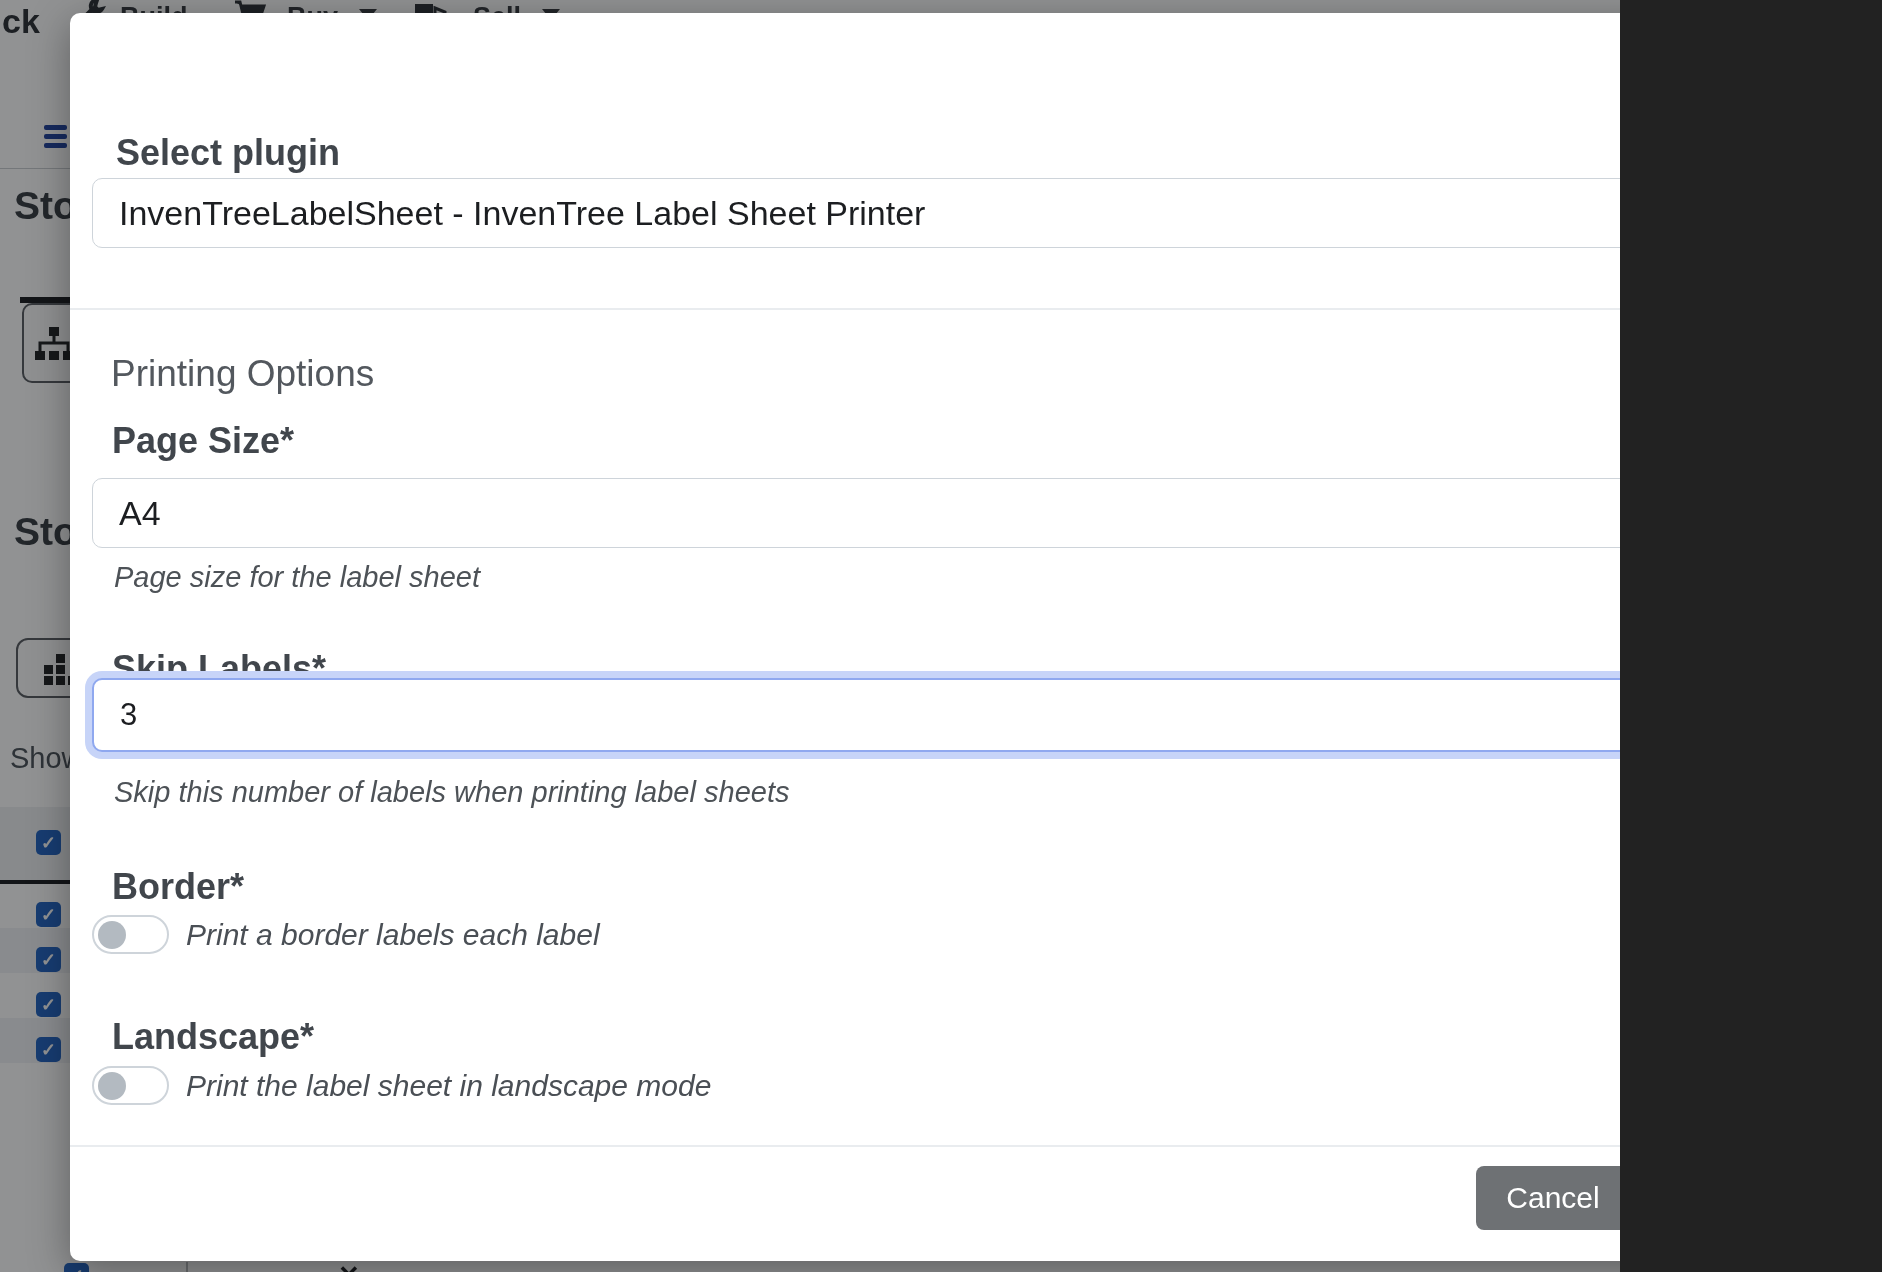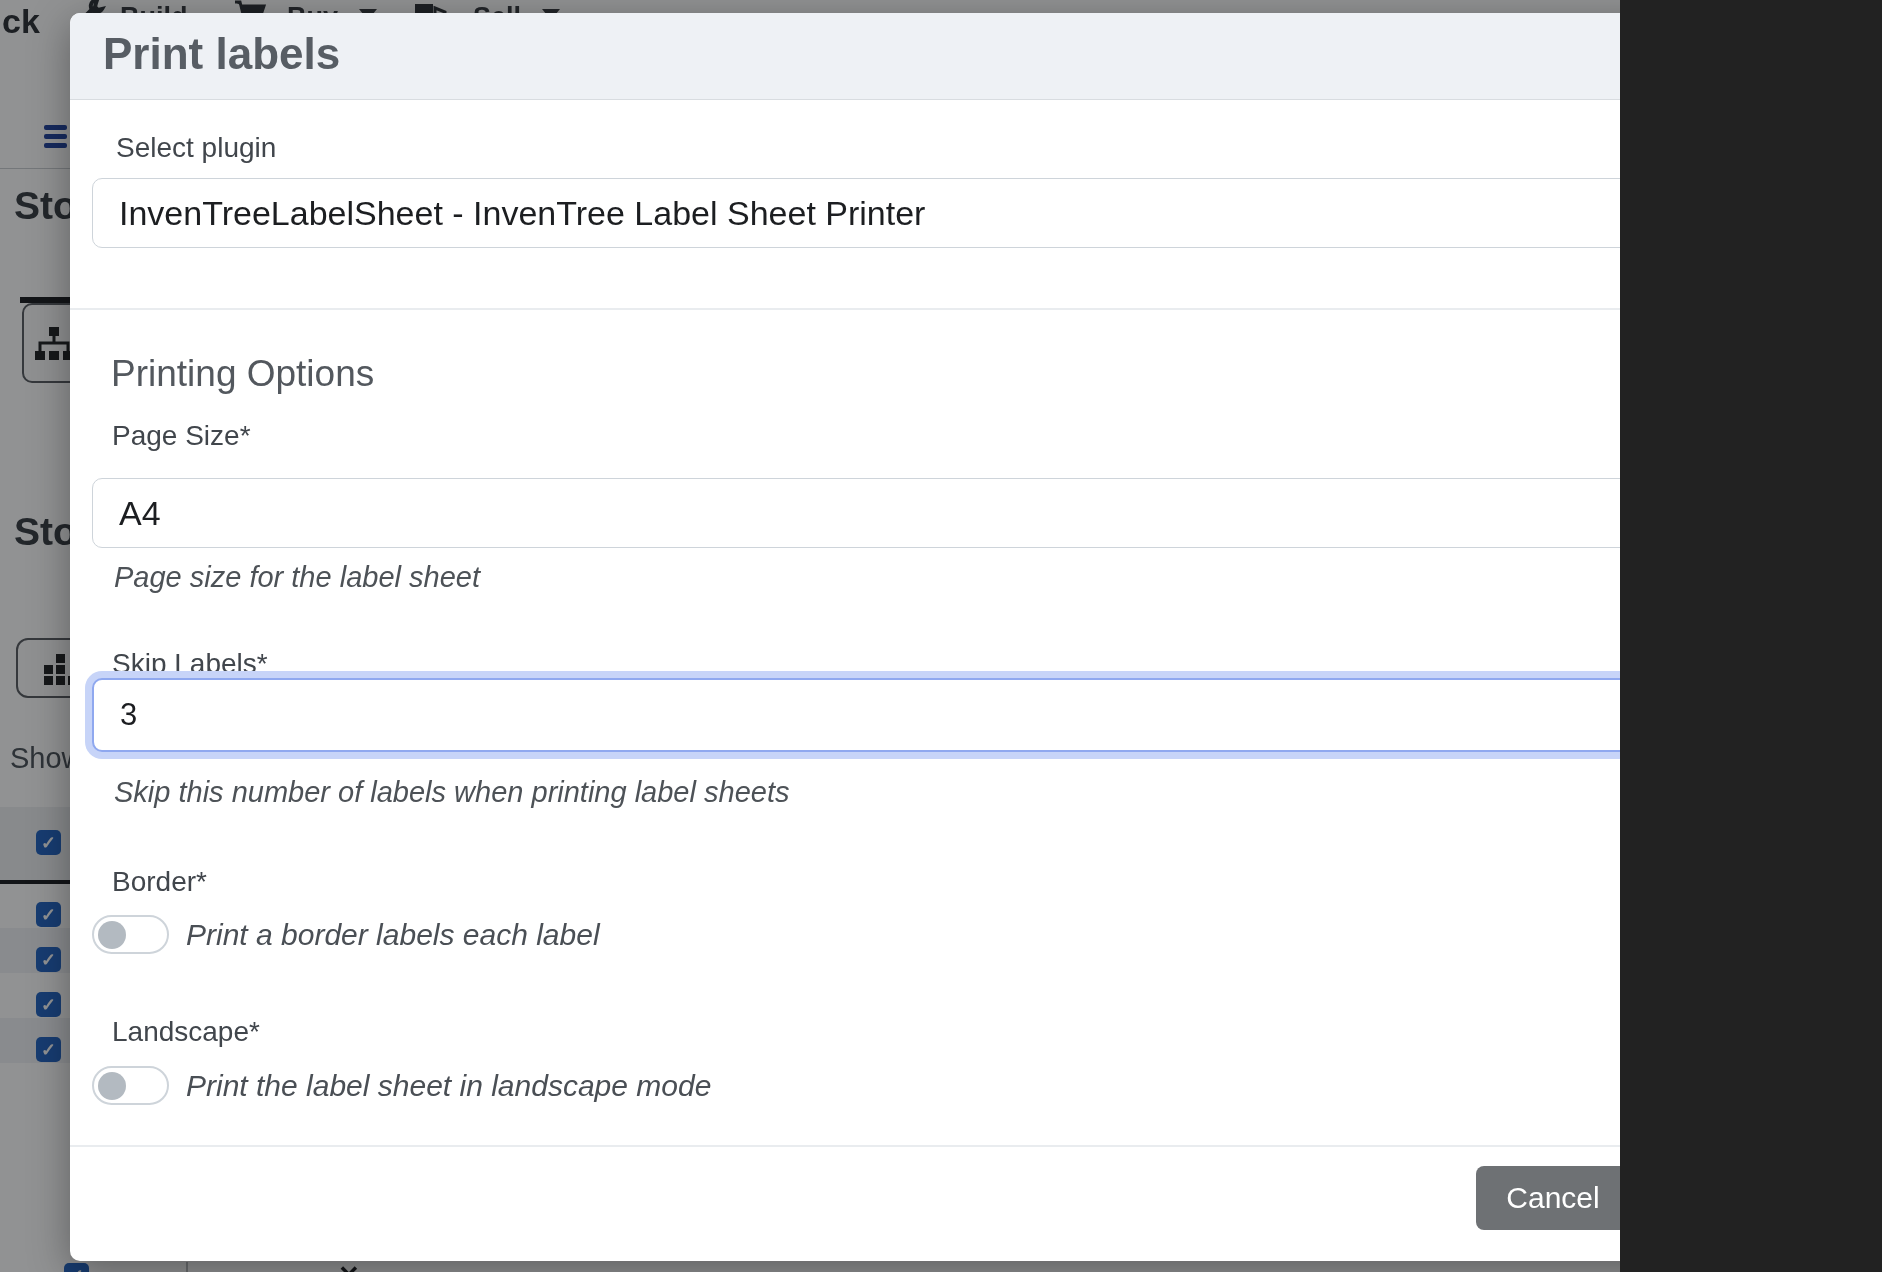--- a/index.html
+++ b/index.html
@@ -42,21 +42,21 @@
     position:absolute; left:70px; top:13px; width:1718px; height:1248px;
     background:#fff; border-radius:10px; box-shadow:0 10px 40px rgba(0,0,0,0.35);
   }
   .modal-header {
     position:absolute; left:0; top:0; right:0; height:87px;
     background:#eef1f5; border-bottom:1px solid #d8dce0; border-radius:10px 10px 0 0;
   }
   .modal-title { position:absolute; left:33px; top:16px; font-size:44px; font-weight:600; color:#575d64; }
   .close-btn { position:absolute; right:14px; top:18px; width:52px; height:52px; display:flex; align-items:center; justify-content:center; cursor:pointer; background:none; border:none; }
 
-  .field-label { position:absolute; font-size:28px; font-weight:400; color:#41464c; }
+  .field-label { position:absolute; font-size:36px; font-weight:700; color:#41464c; }
   .section-heading { position:absolute; font-size:37px; font-weight:500; color:#53585e; }
   .helper { position:absolute; font-size:29px; font-style:italic; color:#4d5257; }
 
   .select-box {
     position:absolute; left:22px; width:1676px; height:70px;
     border:1.5px solid #ced4da; border-radius:10px; background:#fff;
     display:flex; align-items:center; padding:0 60px 0 26px; cursor:pointer;
   }
   .select-value { font-size:34px; color:#1c1e21; white-space:nowrap; }
   .select-chevron { position:absolute; right:26px; top:50%; transform:translateY(-50%); }
@@ -216,30 +216,20 @@
     </div>
     <div class="abs tbl-black-line" style="left:1787px; top:958px; width:95px; height:7px;"></div>
     <div class="abs stripe" style="left:1787px; top:1037px; width:95px; height:66px;"></div>
     <div class="abs stripe" style="left:1787px; top:1177px; width:95px; height:68px;"></div>
   </div>
 
   <div class="overlay"></div>
 
   <div class="modal">
 
-    <div class="modal-header">
-      <div class="modal-title">Print labels</div>
-      <button class="close-btn">
-        <span>
-          <svg width="44" height="44" viewBox="0 0 44 44">
-              <path d="M8 8 L36 36 M36 8 L8 36" stroke="#868e96" stroke-width="3.5" stroke-linecap="round"></path>
-            </svg>
-        </span>
-      </button>
-    </div>
 
     <div class="field-label" style="left:46px; top:119px;">Select plugin</div>
     <div class="select-box" style="top:165px;">
       <span class="select-value">InvenTreeLabelSheet - InvenTree Label Sheet Printer</span>
       <span class="select-chevron">
         <svg width="30" height="18" viewBox="0 0 30 18">
             <polyline points="3,3 15,14 27,3" fill="none" stroke="#495057" stroke-width="3.5" stroke-linecap="round" stroke-linejoin="round"></polyline>
           </svg>
       </span>
     </div>

